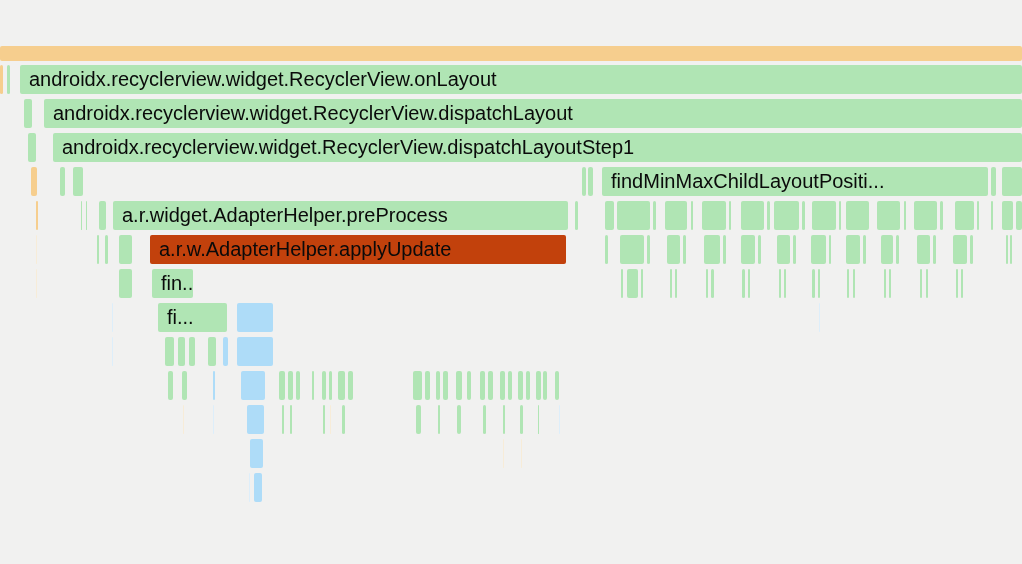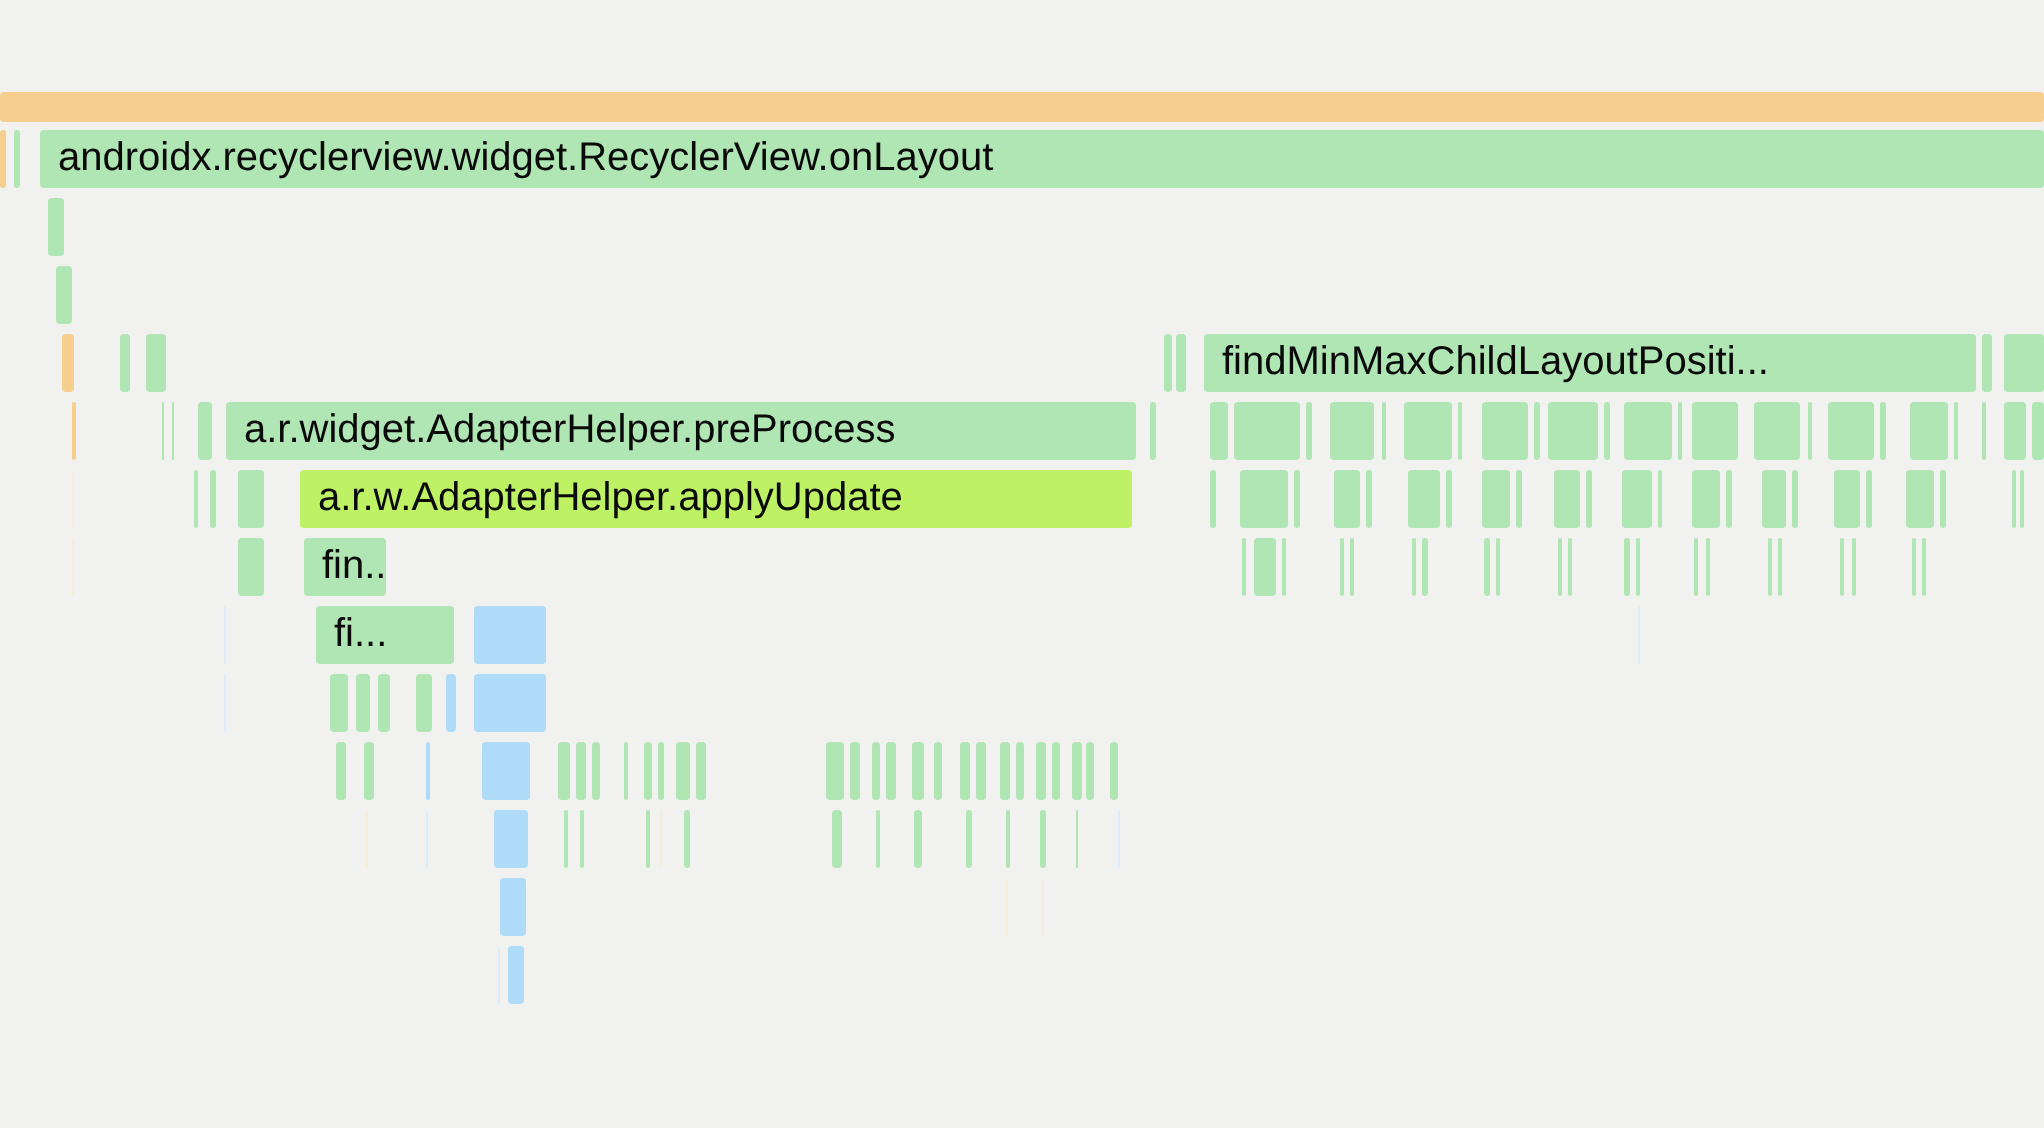--- a/index.html
+++ b/index.html
@@ -31,21 +31,23 @@
 </style>
 </head>
 <body>
 
 <div id="flame-chart" style="width: 1022px; height: 564px; background: rgb(241, 241, 240); margin-top: 46px;">
     <div class="bar" style="left: 0px; top: 0px; width: 1022px; height: 15px; background: rgb(246, 206, 142);"></div>
     <div class="bar" style="left: 0px; top: 19px; width: 3px; height: 29px; background: rgb(246, 206, 142);"></div>
     <div class="bar" style="left: 7px; top: 19px; width: 3px; height: 29px; background: rgb(176, 229, 180);"></div>
     <div class="bar labeled" style="left: 20px; top: 19px; width: 1002px; height: 29px; background: rgb(176, 229, 180); color: rgb(10, 10, 10);">androidx.recyclerview.widget.RecyclerView.onLayout</div>
     <div class="bar" style="left: 24px; top: 53px; width: 8px; height: 29px; background: rgb(176, 229, 180);"></div>
+    <div class="bar labeled" style="left: 44px; top: 53px; width: 978px; height: 29px; background: rgb(176, 229, 180); color: rgb(10, 10, 10);">androidx.recyclerview.widget.RecyclerView.dispatchLayout</div>
     <div class="bar" style="left: 28px; top: 87px; width: 8px; height: 29px; background: rgb(176, 229, 180);"></div>
+    <div class="bar labeled" style="left: 53px; top: 87px; width: 969px; height: 29px; background: rgb(176, 229, 180); color: rgb(10, 10, 10);">androidx.recyclerview.widget.RecyclerView.dispatchLayoutStep1</div>
     <div class="bar" style="left: 31px; top: 121px; width: 6px; height: 29px; background: rgb(246, 206, 142);"></div>
     <div class="bar" style="left: 60px; top: 121px; width: 5px; height: 29px; background: rgb(176, 229, 180);"></div>
     <div class="bar" style="left: 73px; top: 121px; width: 10px; height: 29px; background: rgb(176, 229, 180);"></div>
     <div class="bar" style="left: 582px; top: 121px; width: 4px; height: 29px; background: rgb(176, 229, 180);"></div>
     <div class="bar" style="left: 588px; top: 121px; width: 5px; height: 29px; background: rgb(176, 229, 180);"></div>
     <div class="bar labeled" style="left: 602px; top: 121px; width: 386px; height: 29px; background: rgb(176, 229, 180); color: rgb(10, 10, 10);">findMinMaxChildLayoutPositi...</div>
     <div class="bar" style="left: 991px; top: 121px; width: 5px; height: 29px; background: rgb(176, 229, 180);"></div>
     <div class="bar" style="left: 1002px; top: 121px; width: 20px; height: 29px; background: rgb(176, 229, 180);"></div>
     <div class="bar" style="left: 36px; top: 155px; width: 2px; height: 29px; background: rgb(246, 206, 142);"></div>
     <div class="bar" style="left: 81px; top: 155px; width: 1px; height: 29px; background: rgb(176, 229, 180);"></div>
@@ -73,21 +75,21 @@
     <div class="bar" style="left: 940px; top: 155px; width: 3px; height: 29px; background: rgb(176, 229, 180);"></div>
     <div class="bar" style="left: 955px; top: 155px; width: 19px; height: 29px; background: rgb(176, 229, 180);"></div>
     <div class="bar" style="left: 977px; top: 155px; width: 2px; height: 29px; background: rgb(176, 229, 180);"></div>
     <div class="bar" style="left: 991px; top: 155px; width: 2px; height: 29px; background: rgb(176, 229, 180);"></div>
     <div class="bar" style="left: 1002px; top: 155px; width: 11px; height: 29px; background: rgb(176, 229, 180);"></div>
     <div class="bar" style="left: 1016px; top: 155px; width: 6px; height: 29px; background: rgb(176, 229, 180);"></div>
     <div class="bar" style="left: 36px; top: 189px; width: 1px; height: 29px; background: rgb(247, 236, 216);"></div>
     <div class="bar" style="left: 97px; top: 189px; width: 2px; height: 29px; background: rgb(176, 229, 180);"></div>
     <div class="bar" style="left: 105px; top: 189px; width: 3px; height: 29px; background: rgb(176, 229, 180);"></div>
     <div class="bar" style="left: 119px; top: 189px; width: 13px; height: 29px; background: rgb(176, 229, 180);"></div>
-    <div class="bar labeled" style="left: 150px; top: 189px; width: 416px; height: 29px; background: #bef264; color: rgb(10, 10, 10);">a.r.w.AdapterHelper.applyUpdate</div>
+    <div class="bar labeled" style="left: 150px; top: 189px; width: 416px; height: 29px; background: #c2410c; color: rgb(10, 10, 10);">a.r.w.AdapterHelper.applyUpdate</div>
     <div class="bar" style="left: 605px; top: 189px; width: 3px; height: 29px; background: rgb(176, 229, 180);"></div>
     <div class="bar" style="left: 620px; top: 189px; width: 24px; height: 29px; background: rgb(176, 229, 180);"></div>
     <div class="bar" style="left: 647px; top: 189px; width: 3px; height: 29px; background: rgb(176, 229, 180);"></div>
     <div class="bar" style="left: 667px; top: 189px; width: 13px; height: 29px; background: rgb(176, 229, 180);"></div>
     <div class="bar" style="left: 683px; top: 189px; width: 3px; height: 29px; background: rgb(176, 229, 180);"></div>
     <div class="bar" style="left: 704px; top: 189px; width: 16px; height: 29px; background: rgb(176, 229, 180);"></div>
     <div class="bar" style="left: 723px; top: 189px; width: 3px; height: 29px; background: rgb(176, 229, 180);"></div>
     <div class="bar" style="left: 741px; top: 189px; width: 14px; height: 29px; background: rgb(176, 229, 180);"></div>
     <div class="bar" style="left: 758px; top: 189px; width: 3px; height: 29px; background: rgb(176, 229, 180);"></div>
     <div class="bar" style="left: 777px; top: 189px; width: 13px; height: 29px; background: rgb(176, 229, 180);"></div>

